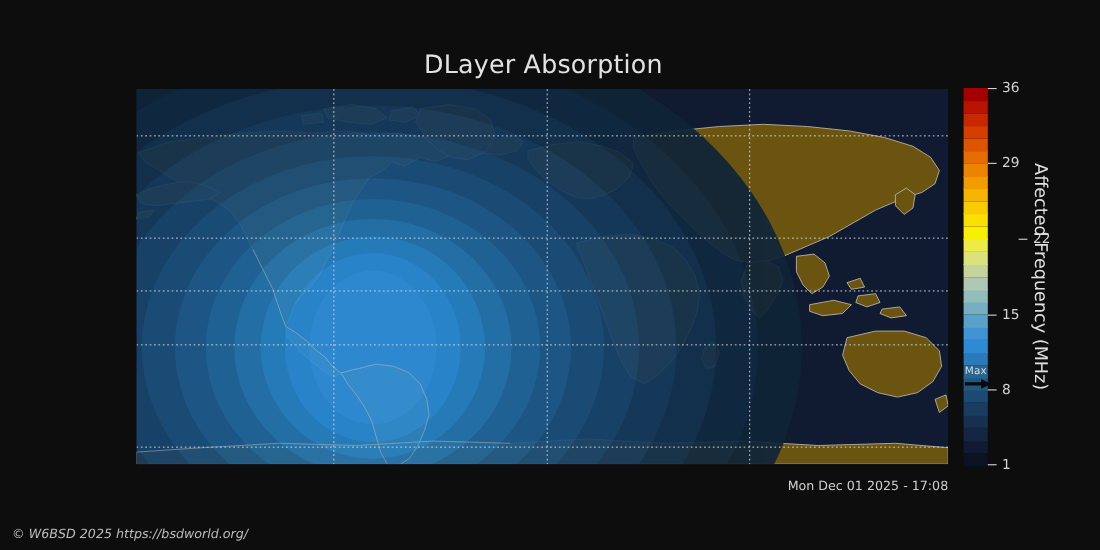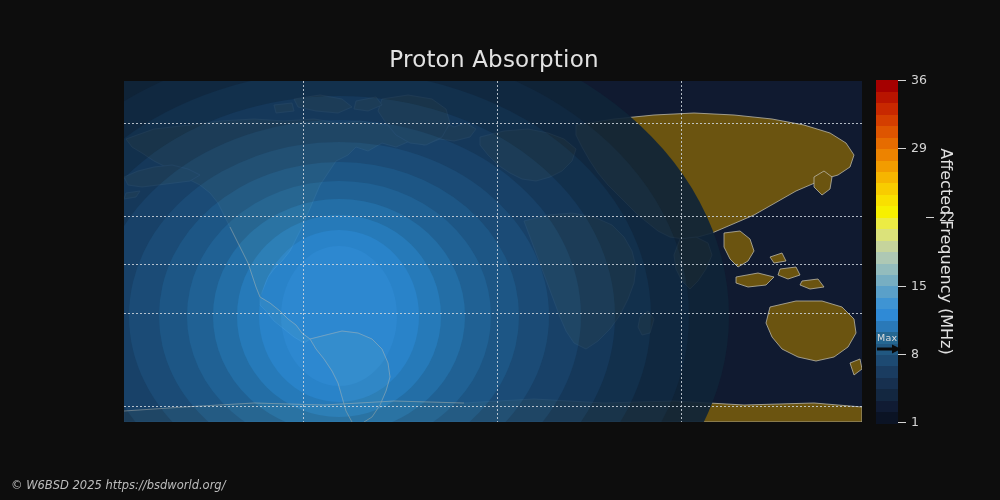--- a/index.html
+++ b/index.html
@@ -71,21 +71,21 @@
   .stamp{position:absolute;left:620px;top:434px;width:242px;text-align:right;
     font-size:11.5px;color:#cfcfcf;}
   .footer{position:absolute;left:11px;top:478px;font-size:11.5px;
     font-style:italic;color:#bdbdbd;}
 </style>
 </head>
 <body>
 
 <div id="root">
 
-  <div class="title">Proton Absorption</div>
+  <div class="title">DLayer Absorption</div>
 
   <div class="map-frame">
 
     <svg class="map-svg map-layer" viewBox="0 0 738 341" preserveAspectRatio="none">
       <rect x="0" y="0" width="738" height="341" fill="#101a30"></rect>
       <g fill="#6b5410" stroke="#b9b5a6" stroke-width="0.8" stroke-linejoin="round">
 
         <path d="M2,58 L30,48 L66,44 L96,40 L130,38 L160,40 L190,38 L214,42 L236,40
                  L262,44 L286,40 L300,44 L318,40 L330,46 L342,42 L352,48 L346,56
                  L330,60 L316,58 L300,64 L286,60 L272,66 L258,62 L244,70 L232,66
@@ -242,15 +242,16 @@
 
   <div class="max-marker">
     <div class="max-text">Max</div>
     <svg class="max-arrow" width="24" height="10" viewBox="0 0 24 10">
       <line x1="0" y1="5" x2="17" y2="5" stroke="#0a0a0a" stroke-width="3"></line>
       <polygon points="15,0.5 24,5 15,9.5" fill="#0a0a0a"></polygon>
     </svg>
   </div>
 
 
+  <div class="stamp">Mon Dec 01 2025 - 17:08</div>
 
   <div class="footer">© W6BSD 2025 https://bsdworld.org/</div>
 </div>
 
 </body></html>

